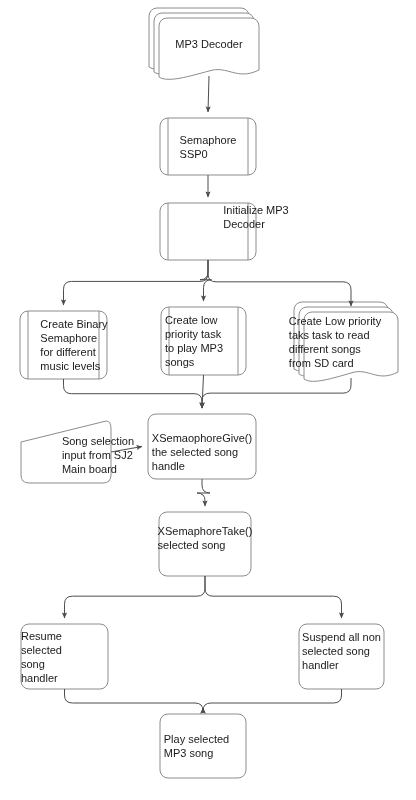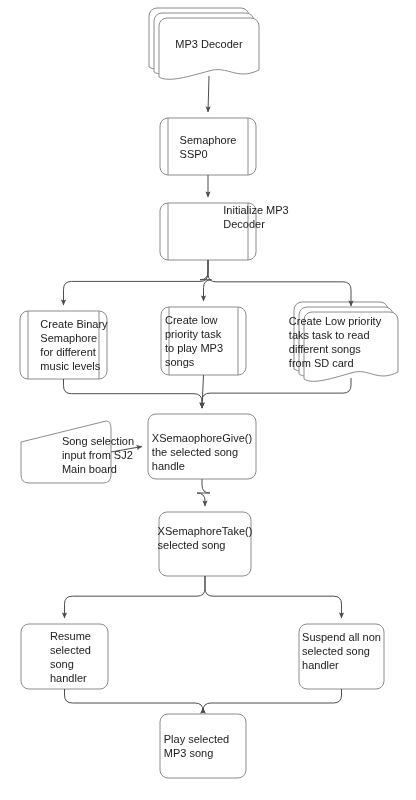--- a/index.html
+++ b/index.html
@@ -140,21 +140,21 @@
 different songs
 from SD card</div>
       <div class="node-label" style="left: 21px; top: 427px; width: 90px; height: 56px; margin-left: 32px;">Song selection
 input from SJ2
 Main board</div>
       <div class="node-label" style="left: 148px; top: 414px; width: 108px; height: 76px;">XSemaophoreGive()
 the selected song
 handle</div>
       <div class="node-label" style="left: 159px; top: 512px; width: 92px; height: 52px;">XSemaphoreTake()
 selected song</div>
-      <div class="node-label" style="left: 21px; top: 624px; width: 66px; height: 65px; padding-left: 29px;">Resume
+      <div class="node-label" style="left: 21px; top: 624px; width: 66px; height: 65px;">Resume
 selected song
 handler</div>
       <div class="node-label" style="left: 299px; top: 624px; width: 85px; height: 54px;">Suspend all non
 selected song
 handler</div>
       <div class="node-label" style="left: 160px; top: 714px; width: 73px; height: 64px;">Play selected
 MP3 song</div>
     </div>
 
 </div>

